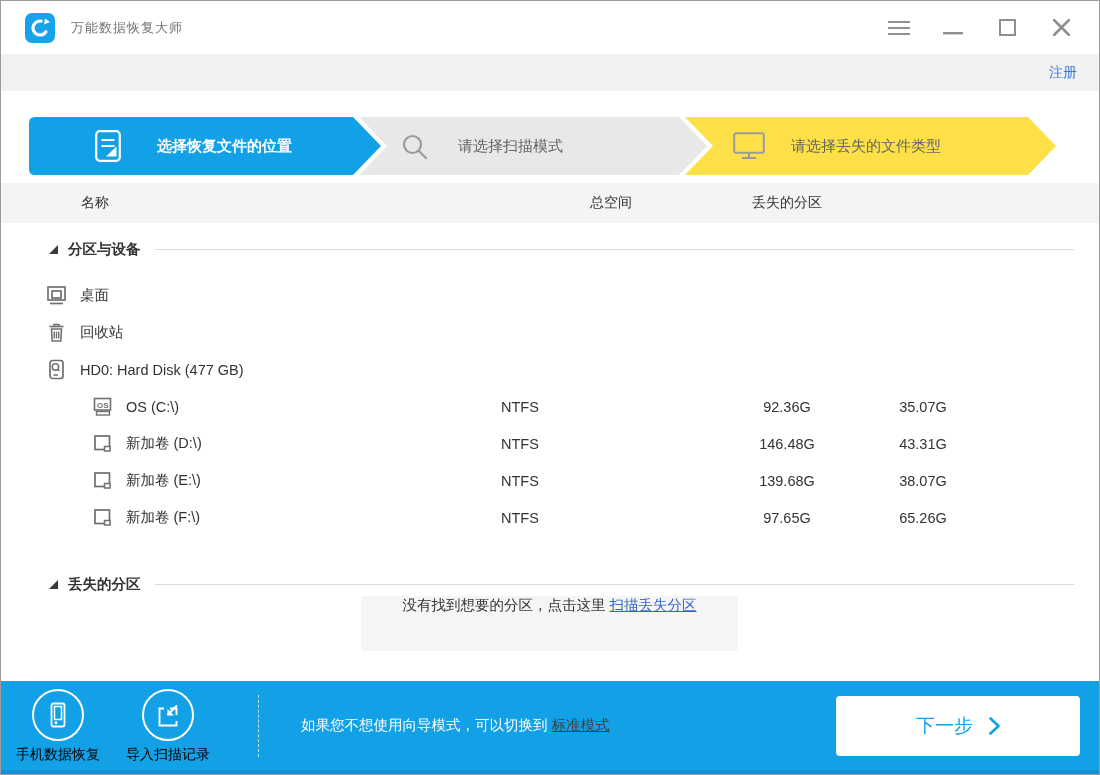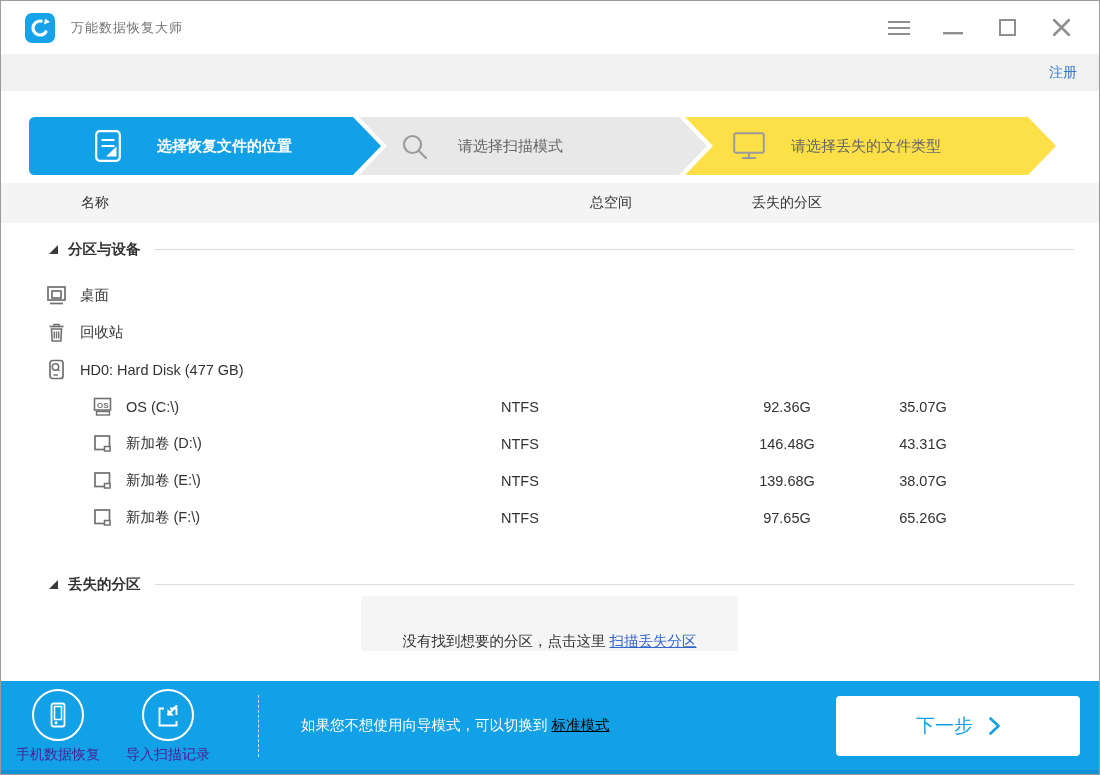--- a/index.html
+++ b/index.html
@@ -54,34 +54,34 @@
   
   .tree { margin-top:12px; }
   .row { height:37px; font-size:14.5px; color:#333; cursor:default; }
   .row .name { display:flex; align-items:center; gap:13px; }
   .row.lvl0 .name { padding-left:44px; }
   .row.lvl1 .name { padding-left:90px; }
   .ticon { display:flex; align-items:center; width:22px; justify-content:center; }
   
   .lost-msg {
     margin:0 0 0 360px; width:377px; height:55px; background:#f5f5f5; border-radius:4px;
-    display:flex; align-items:flex-end; justify-content:center; gap:4px; font-size:14.5px; color:#333;
+    display:flex; align-items:flex-start; justify-content:center; gap:4px; font-size:14.5px; color:#333;
   }
   .lost-link { color:#3366cc; text-decoration:underline; cursor:pointer; }
   
   .footer {
     position:absolute; left:0; right:0; bottom:0; height:93px; background:#12a0e6;
     display:flex; align-items:center; padding-left:2px; border-bottom:4px solid #1391d6;
   }
   .f-action { width:110px; display:flex; flex-direction:column; align-items:center; gap:5px; cursor:pointer; margin-top:2px; }
   .f-circle { width:52px; height:52px; border:2px solid #fff; border-radius:50%; display:flex; align-items:center; justify-content:center; }
-  .f-label { color:#4c1d95; font-size:14px; white-space:nowrap; }
+  .f-label { color:#000000; font-size:14px; white-space:nowrap; }
   .f-divider { height:62px; border-left:1px dashed rgba(255,255,255,0.75); margin-left:35px; }
   .f-hint { margin-left:42px; color:#fff; font-size:14.5px; }
-  .mode-link { color:#000000; text-decoration:underline; cursor:pointer;margin-top:24px; }
+  .mode-link { color:#404040; text-decoration:underline; cursor:pointer;margin-top:24px; }
   .next-btn {
     margin-left:auto; margin-right:19px; width:244px; height:60px; background:#fff; border:none;
     border-radius:4px; display:flex; align-items:center; justify-content:center; gap:16px;
     font-size:19px; color:#12a0e6; cursor:pointer; font-family:inherit;
   }
   svg { display:block; }
 </style>
 </head>
 <body>
 

